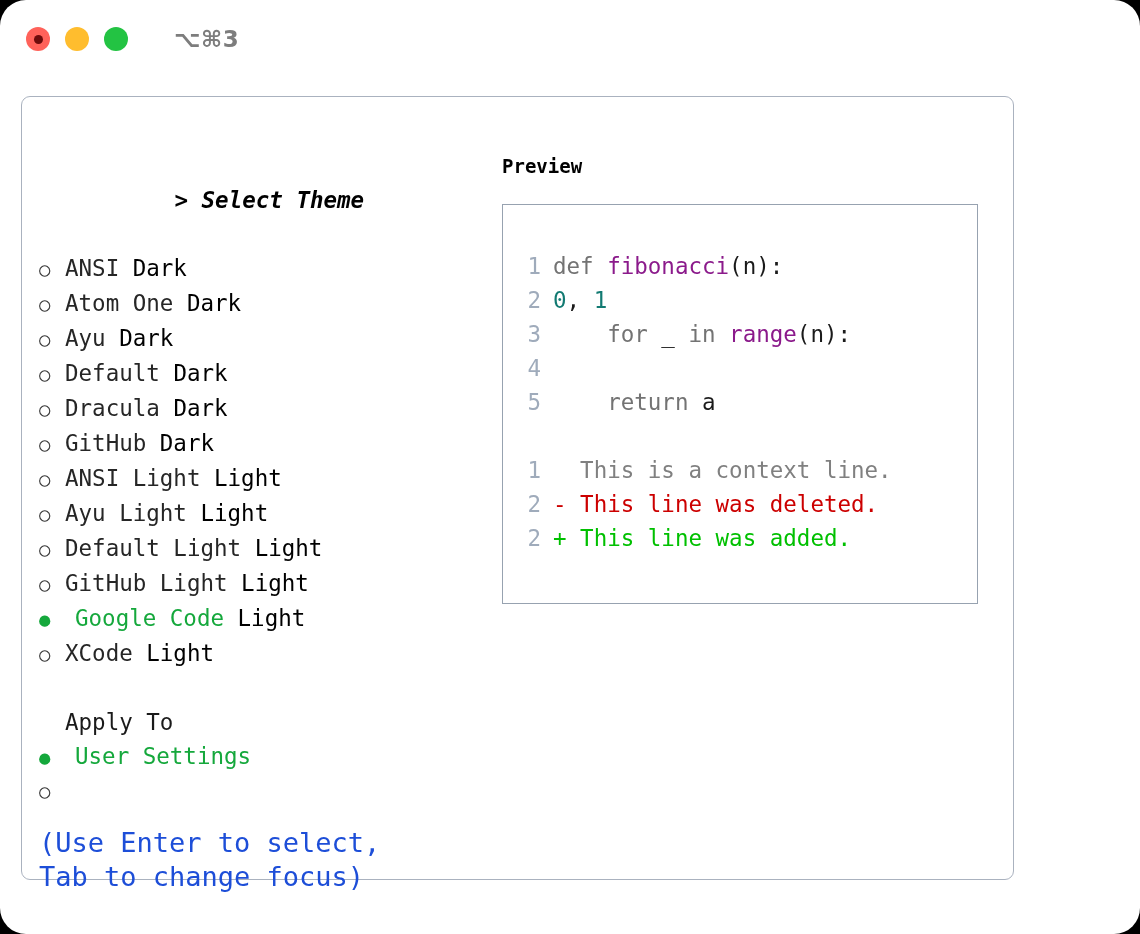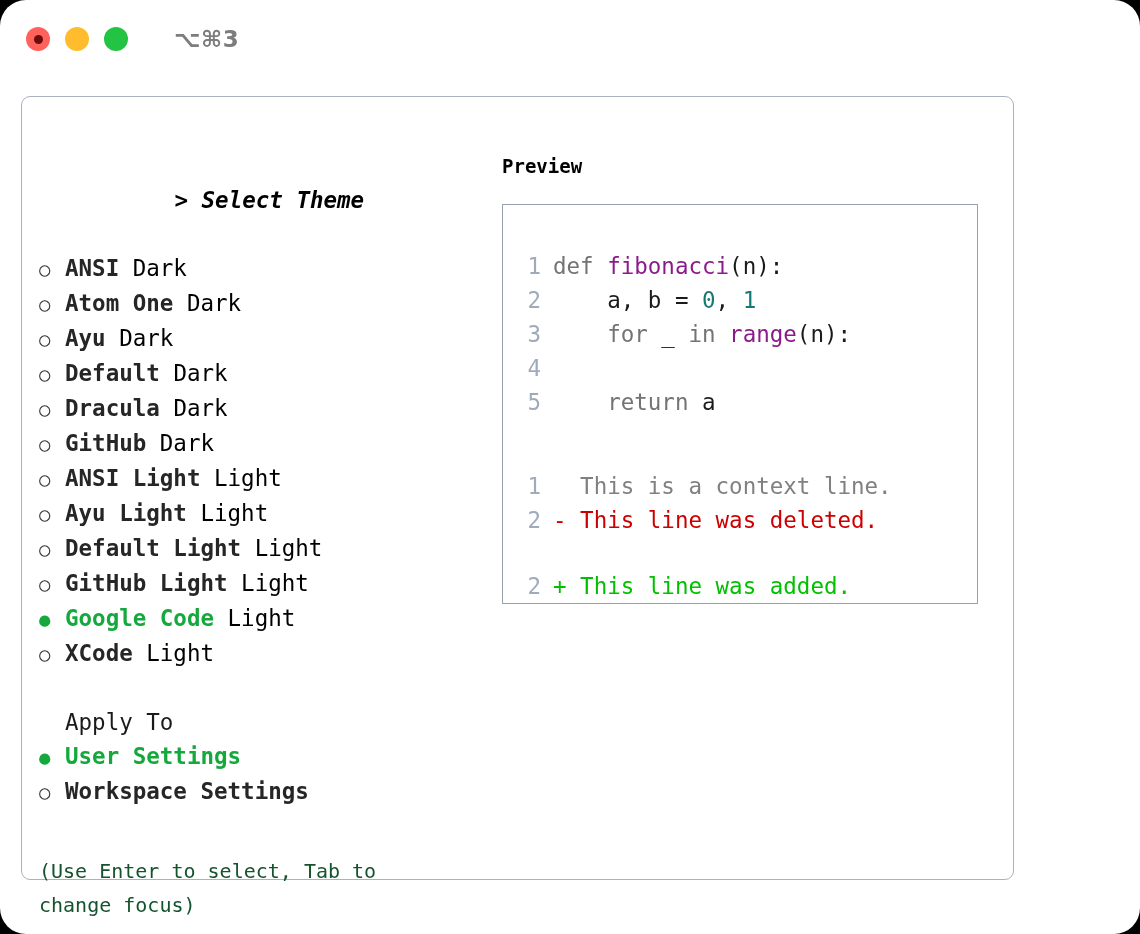--- a/index.html
+++ b/index.html
@@ -112,39 +112,39 @@
     white-space: pre;
   }
   .marker {
     display: inline-block;
     width: 26px;
     flex: 0 0 26px;
     font-size: 19px;
     color: #3a3a3a;
   }
   .marker.selected { color: #15a83c; }
-  .opt-label { color: #262626; font-weight: bold; }
-  .option-row.selected .opt-label { color: #15a83c; }
+  .opt-label { color: #262626; }
+  .option-row.selected .opt-label { color: #15a83c; margin-left: 10px; }
   .opt-variant { color: #000000; }
 
   .group-gap { height: 34px; }
 
   .apply-head {
     font-size: 22.5px;
     color: #1a1a1a;
     line-height: 34px;
     padding-left: 26px;
     white-space: pre;
   }
 
   .hint {
-    margin-top: 45px;
-    font-size: 20px;
-    line-height: 34px;
-    color: #14532d;
+    margin-top: 18px;
+    font-size: 27px;
+    line-height: 34px;
+    color: #1d4ed8;
     width: 400px;
     white-space: pre-wrap;
   }
 
   
   .right-col {
     position: absolute;
     left: 480px;
     top: 52px;
     width: 500px;
@@ -185,23 +185,23 @@
     color: #9fabbb;
     margin-right: 12px;
   }
   .code-gap { height: 34px; }
 
   
   .tok-kw   { color: #737373; }
   .tok-fn   { color: #8b1a8b; }
   .tok-num  { color: #127a72; }
   .tok-txt  { color: #1a1a1a; }
-  .tok-ctx  { color: #808080; margin-top: 16px; }
+  .tok-ctx  { color: #808080; }
   .tok-del  { color: #cc0000; }
-  .tok-add  { color: #00c000; margin-top: 32px; }
+  .tok-add  { color: #00c000; }
 </style>
 </head>
 <body>
 
 <div class="window">
 
   <div class="titlebar">
     <div class="lights">
       <div class="light light-red">
         <div class="rec-dot"></div>
@@ -235,34 +235,34 @@
             <div class="option-row selected"><span class="marker selected">●</span><span class="opt-label">Google Code </span><span class="opt-variant">Light</span></div>
             <div class="option-row"><span class="marker">○</span><span class="opt-label">XCode </span><span class="opt-variant">Light</span></div>
           </div>
 
         <div class="group-gap"></div>
 
         <div class="apply-head">Apply To</div>
 
         <div id="apply-options">
             <div class="option-row selected"><span class="marker selected">●</span><span class="opt-label">User Settings</span></div>
-            <div class="option-row"><span class="marker">○</span><span class="opt-label">Workspace Settings</span></div>
+            <div class="option-row"><span class="marker">○</span></div>
           </div>
 
         <div class="hint">(Use Enter to select, Tab to change focus)</div>
       </div>
 
       <div class="right-col">
         <div class="preview-title">Preview</div>
 
         <div class="code-box">
           <div class="code-inner">
             <div id="code-lines">
                 <div class="code-line"><span class="ln">1</span><span class="tok-kw">def </span><span class="tok-fn">fibonacci</span><span class="tok-txt">(n):</span></div>
-                <div class="code-line"><span class="ln">2</span><span class="tok-txt">    a, b = </span><span class="tok-num">0</span><span class="tok-txt">, </span><span class="tok-num">1</span></div>
+                <div class="code-line"><span class="ln">2</span><span class="tok-num">0</span><span class="tok-txt">, </span><span class="tok-num">1</span></div>
                 <div class="code-line"><span class="ln">3</span><span class="tok-txt">    </span><span class="tok-kw">for</span><span class="tok-txt"> _ </span><span class="tok-kw">in</span><span class="tok-txt"> </span><span class="tok-fn">range</span><span class="tok-txt">(n):</span></div>
                 <div class="code-line"><span class="ln">4</span></div>
                 <div class="code-line"><span class="ln">5</span><span class="tok-txt">    </span><span class="tok-kw">return</span><span class="tok-txt"> a</span></div>
               </div>
             <div class="code-gap"></div>
             <div id="diff-lines">
                 <div class="code-line"><span class="ln">1</span><span class="tok-ctx">  This is a context line.</span></div>
                 <div class="code-line"><span class="ln">2</span><span class="tok-del">- This line was deleted.</span></div>
                 <div class="code-line"><span class="ln">2</span><span class="tok-add">+ This line was added.</span></div>
               </div>

